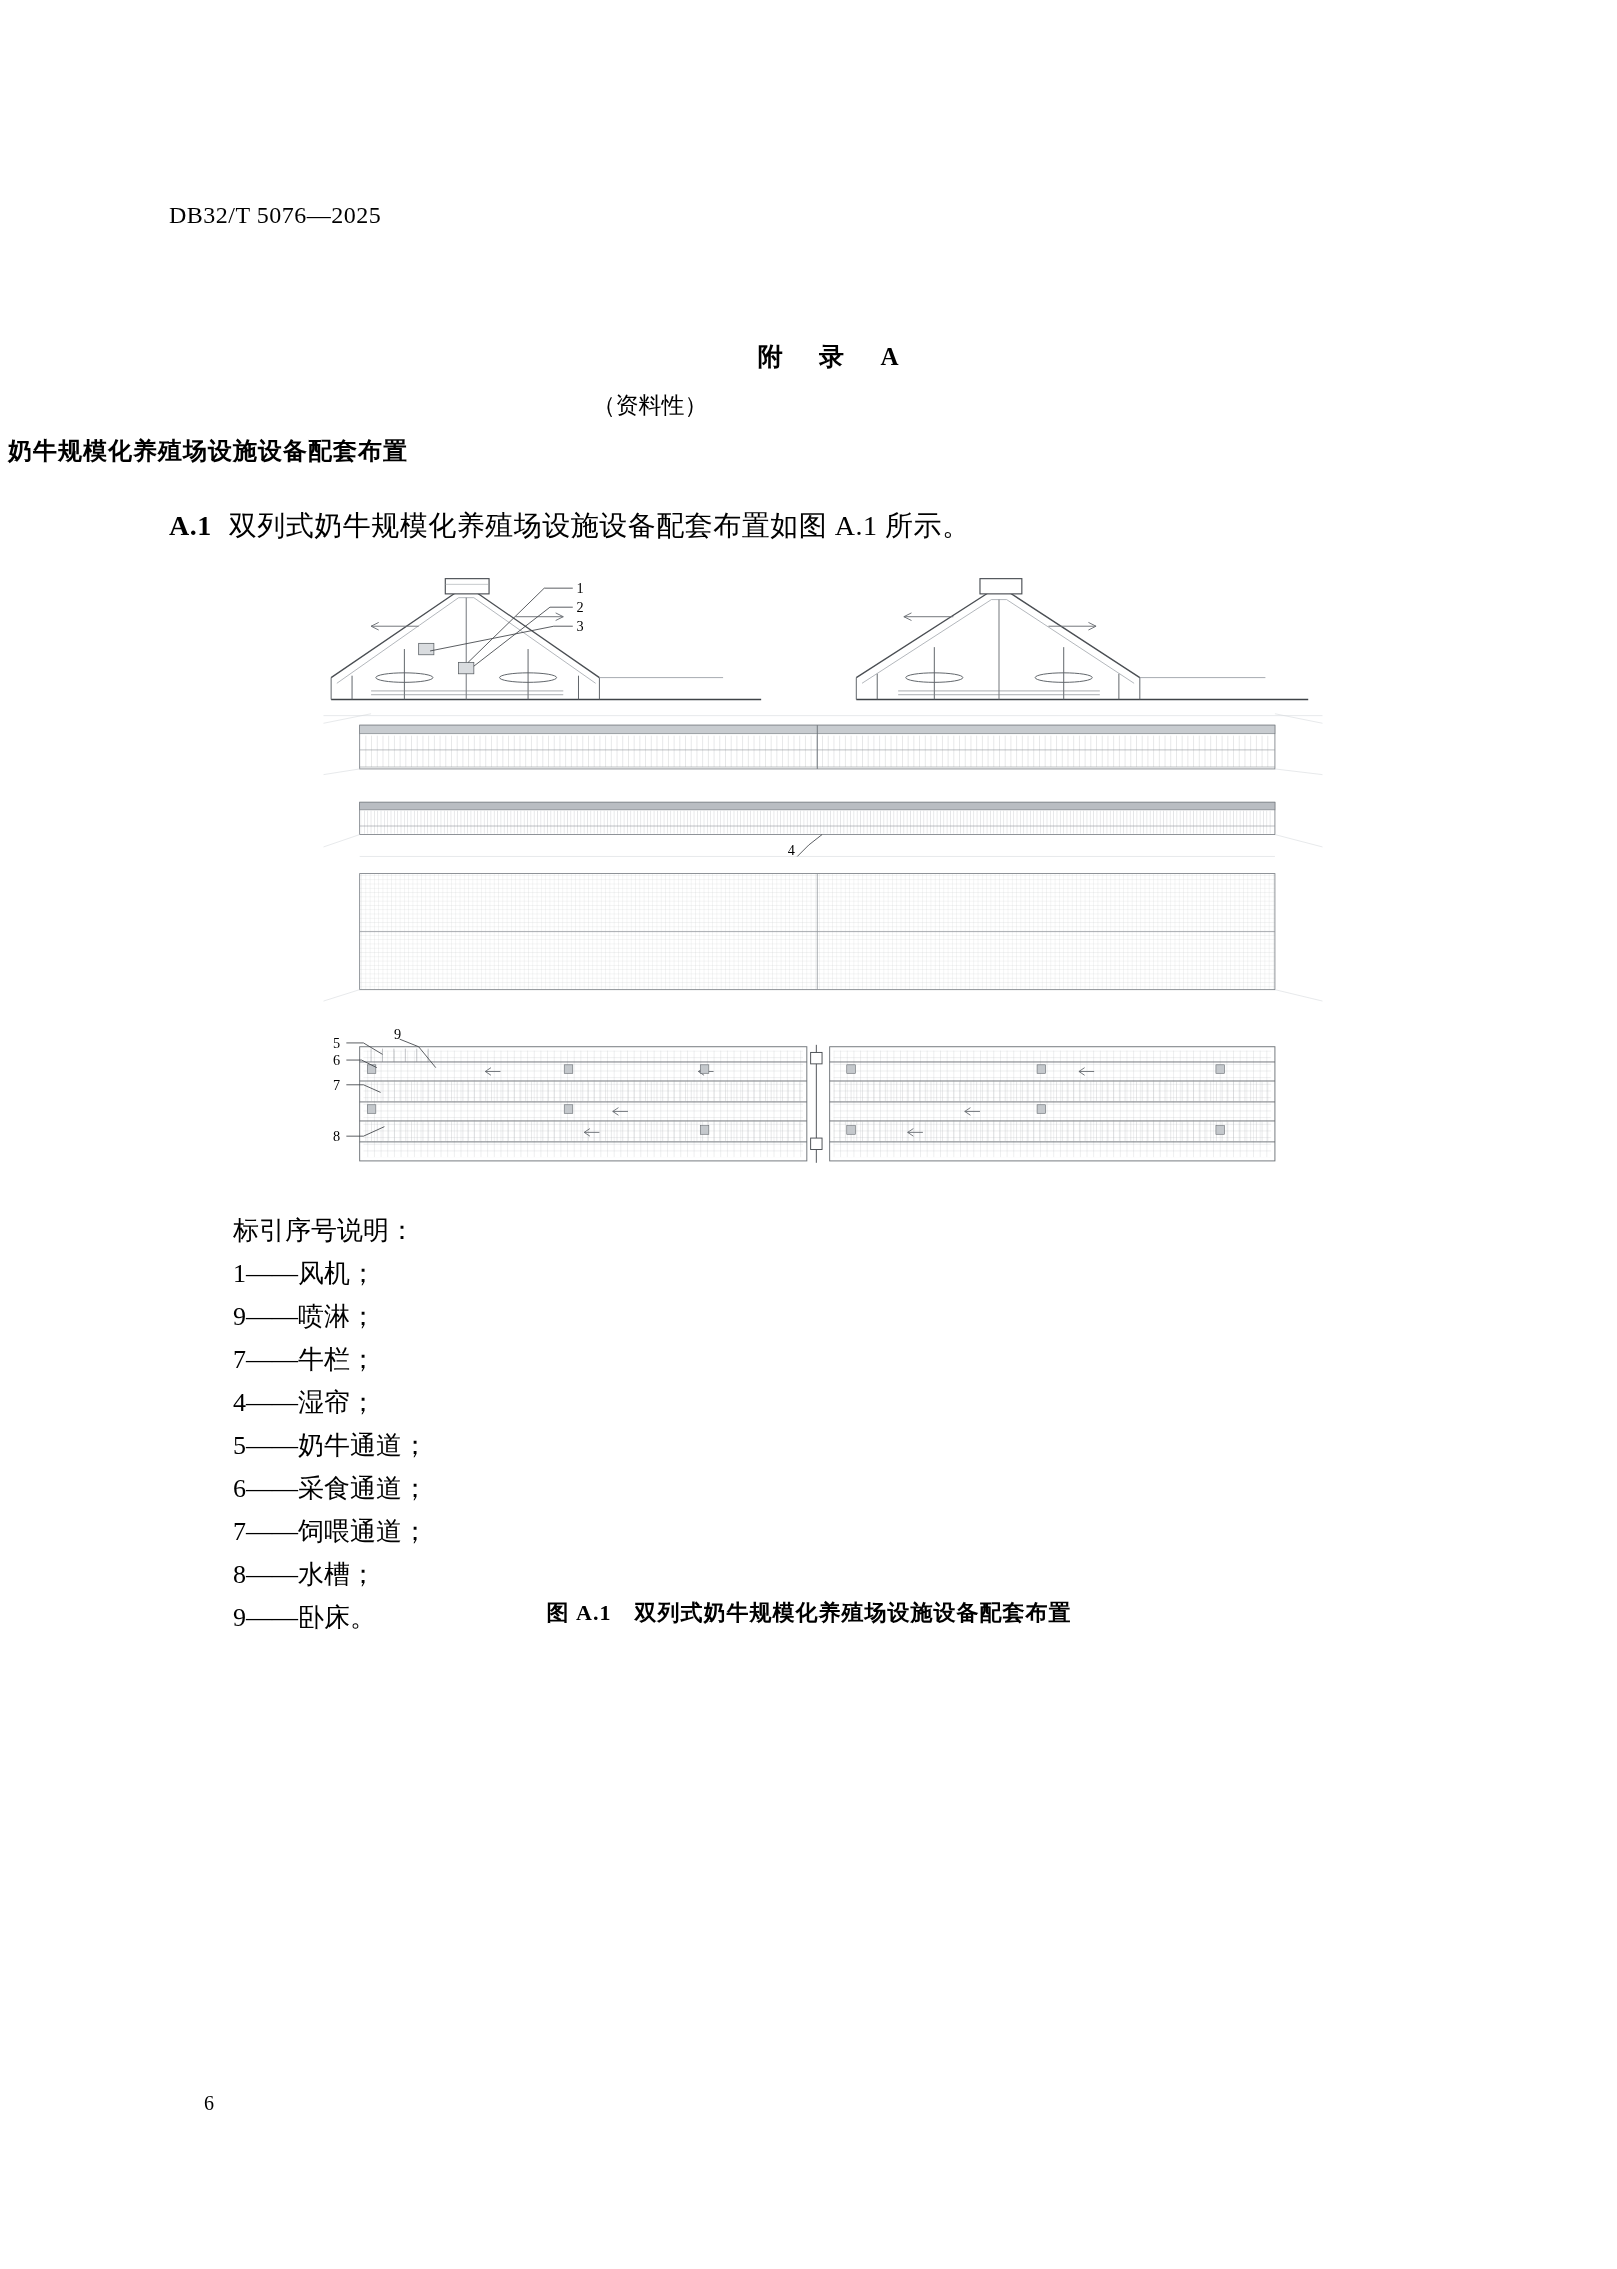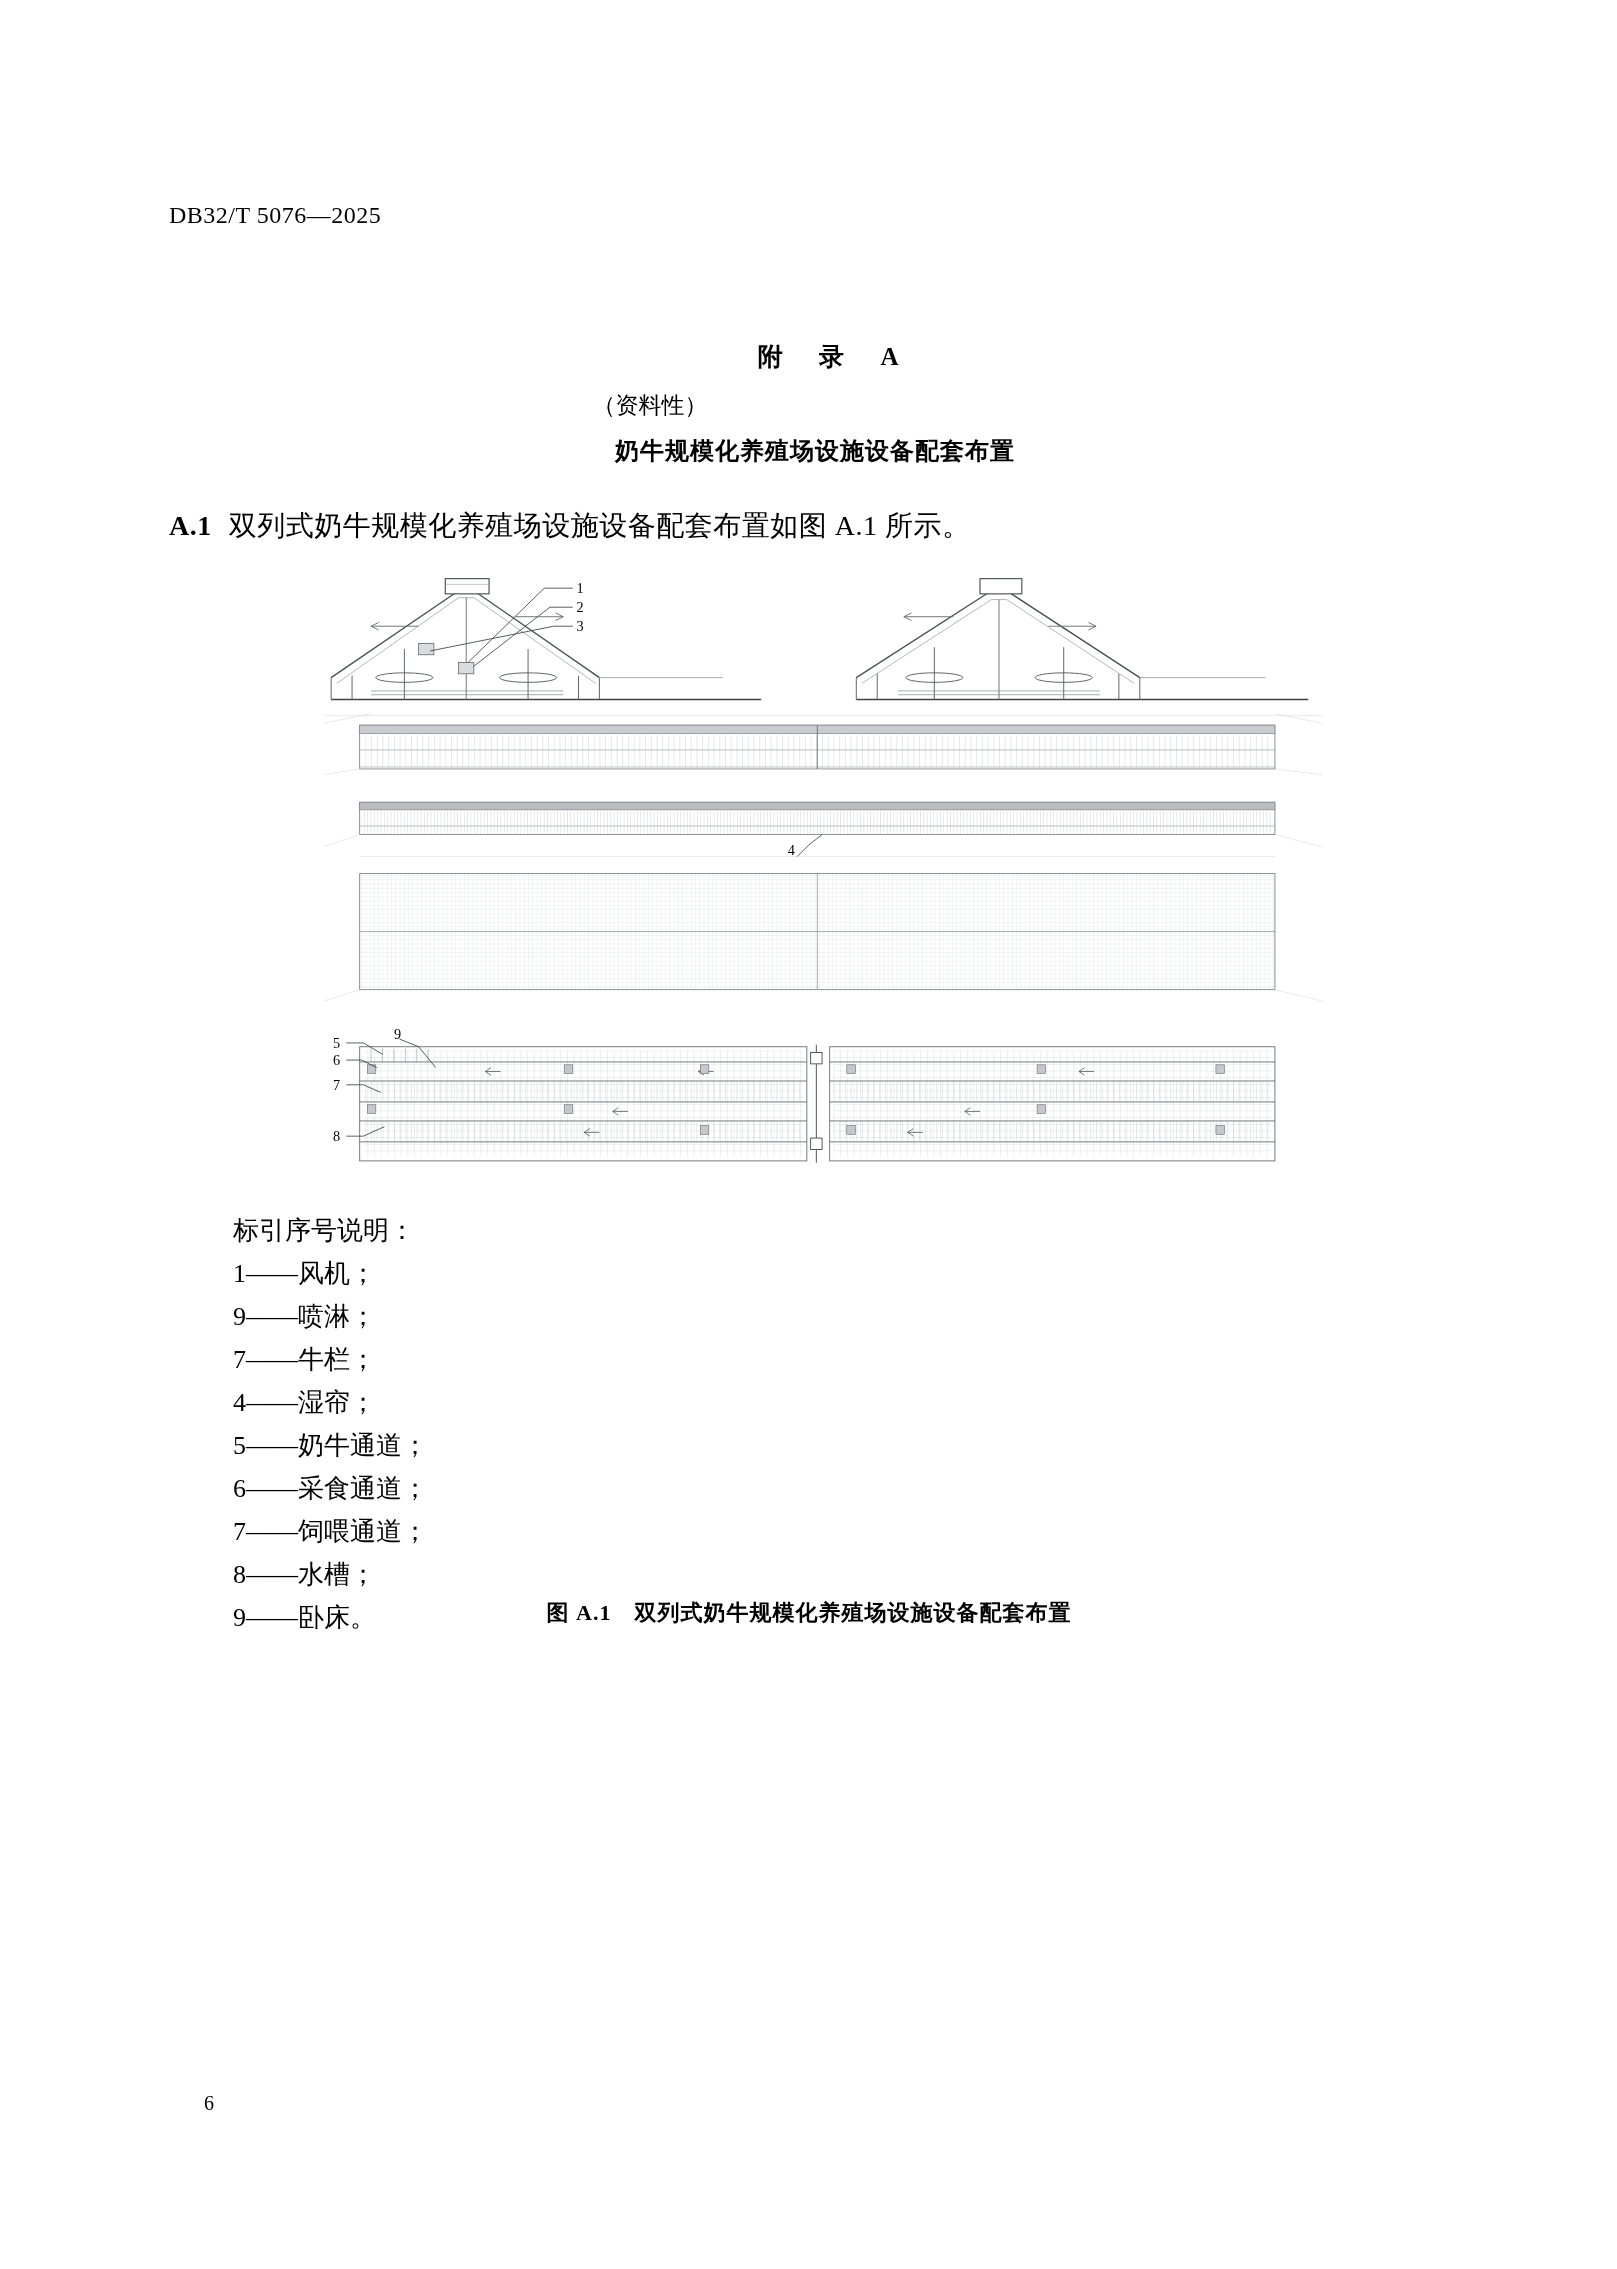--- a/index.html
+++ b/index.html
@@ -44,23 +44,22 @@
     position: absolute;
     top: 390px;
     left: 0;
     width: 1300px;
     text-align: center;
     font-size: 23px;
   }
   .appendix-name {
     position: absolute;
     top: 435px;
-    left: 16px;
+    left: 8px;
     width: 1598px;
-    text-align: center;
     font-weight: bold;
     font-size: 24px;
     letter-spacing: 1px;
   }
   .clause {
     position: absolute;
     top: 507px;
     left: 169px;
     font-size: 28px;
     letter-spacing: 0.5px;

